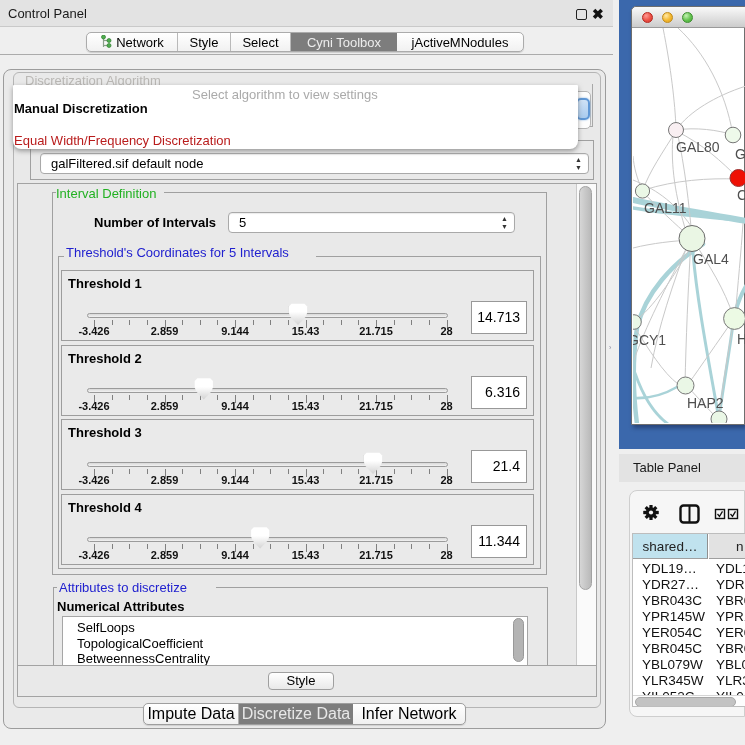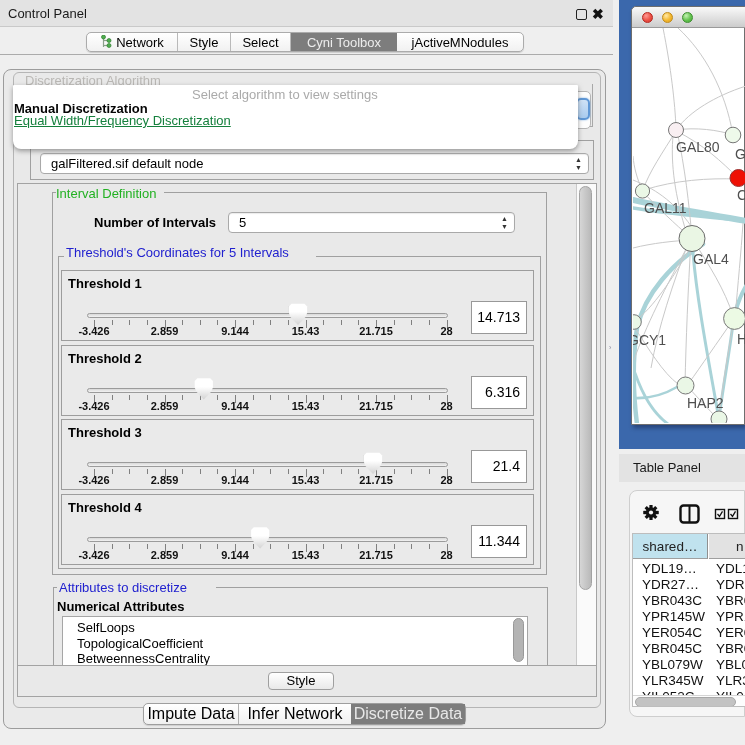--- a/index.html
+++ b/index.html
@@ -68,21 +68,21 @@
 <div class="abs" style="left:30px;top:140px;width:12px;height:1px;background:#a0a0a0;"></div>
 <div class="abs" style="left:99px;top:140px;width:495px;height:1px;background:#a0a0a0;"></div>
 <div class="abs" style="left:45px;top:133px;font-size:13px;">Table Data</div>
 <div class="combo" style="left:40px;top:153px;width:549px;height:21px;">galFiltered.sif default node
   <div class="updn">▲<br>▼</div>
 </div>
 
 <div class="abs" style="left:13px;top:85px;width:565px;height:64px;background:#ffffff;border-radius:1px 1px 8px 8px;box-shadow:0 2px 5px rgba(80,80,80,0.55);z-index:50;">
   <div class="abs" style="left:179px;top:2px;font-size:13px;color:#aaaaaa;">Select algorithm to view settings</div>
   <div class="abs" style="left:1px;top:16px;font-size:13px;font-weight:bold;color:#050505;">Manual Discretization</div>
-  <div class="abs" style="left:1px;top:28px;font-size:13px;color:#15803d;text-decoration:underline;">Equal Width/Frequency Discretization</div>
+  <div class="abs" style="left:1px;top:48px;font-size:13px;color:#b91c1c;">Equal Width/Frequency Discretization</div>
 </div>
 
 <div class="abs" style="left:17px;top:183px;width:580px;height:514px;border:1px solid #a3a3a3;background:#e9e9e9;"></div>
 
 <div class="abs" style="left:17px;top:665px;width:580px;height:1px;background:#a3a3a3;"></div>
 
 <div class="abs" style="left:576px;top:184px;width:20px;height:481px;background:#fafafa;border-left:1px solid #c9c9c9;"></div>
 <div class="abs" style="left:579px;top:186px;width:13px;height:404px;background:linear-gradient(90deg,#d6d6d6,#b9b9b9);border:1px solid #a2a2a2;border-radius:7px;"></div>
 
 <div class="abs" style="left:18px;top:184px;width:558px;height:481px;overflow:hidden;">
@@ -253,22 +253,22 @@
     <div style="padding:3px 0 0 14px;line-height:15.5px;">SelfLoops<br>TopologicalCoefficient<br>BetweennessCentrality<br>ClusteringCoefficient</div>
     <div class="abs" style="right:3px;top:1px;width:11px;height:44px;background:#b4b4b4;border:1px solid #999;border-radius:6px;"></div>
   </div>
 </div>
 </div>
 
 <div class="abs" style="left:268px;top:672px;width:66px;height:18px;border:1px solid #9f9f9f;border-radius:4px;background:linear-gradient(#ffffff,#e9e9e9);font-size:13px;text-align:center;line-height:16px;">Style</div>
 
 <div class="abs" style="left:143px;top:703px;width:323px;height:22px;border:1px solid #9e9e9e;border-radius:5px;background:linear-gradient(#ffffff,#f0f0f0);display:flex;font-size:16px;box-shadow:0 1px 1px rgba(0,0,0,0.12);">
   <div style="width:95px;display:flex;align-items:center;justify-content:center;border-right:1px solid #b0b0b0;">Impute Data</div>
+  <div style="width:114px;display:flex;align-items:center;justify-content:center;background:#7d7d7d;color:#e8e8e8;">Discretize Data</div>
   <div style="flex:1;display:flex;align-items:center;justify-content:center;">Infer Network</div>
-  <div style="width:114px;display:flex;align-items:center;justify-content:center;background:#7d7d7d;color:#e8e8e8;">Discretize Data</div>
 </div>
 
 <div class="abs" style="left:619px;top:0;width:126px;height:449px;background:#3b68ac;"></div>
 
 <div class="abs" style="left:631px;top:6px;width:114px;height:419px;border:1px solid #6e6e6e;border-radius:5px 0 0 0;background:#fff;box-shadow:2px 3px 4px rgba(0,0,30,0.35);">
   <div class="abs" style="left:0;top:0;width:113px;height:21px;background:linear-gradient(#f9f9f9,#cccccc);border-bottom:1px solid #9a9a9a;border-radius:5px 0 0 0;">
     <div class="abs" style="left:10px;top:5px;width:11px;height:11px;border-radius:50%;background:radial-gradient(circle at 35% 30%,#ff9a94,#ec5045 55%,#d03830);border:0.5px solid #b5251e;"></div>
     <div class="abs" style="left:30px;top:5px;width:11px;height:11px;border-radius:50%;background:radial-gradient(circle at 35% 30%,#ffe9a8,#f3b72e 55%,#dd9e20);border:0.5px solid #c08a18;"></div>
     <div class="abs" style="left:50px;top:5px;width:11px;height:11px;border-radius:50%;background:radial-gradient(circle at 35% 30%,#c4f2b4,#62c24e 55%,#47a839);border:0.5px solid #3d8d30;"></div>
   </div>

